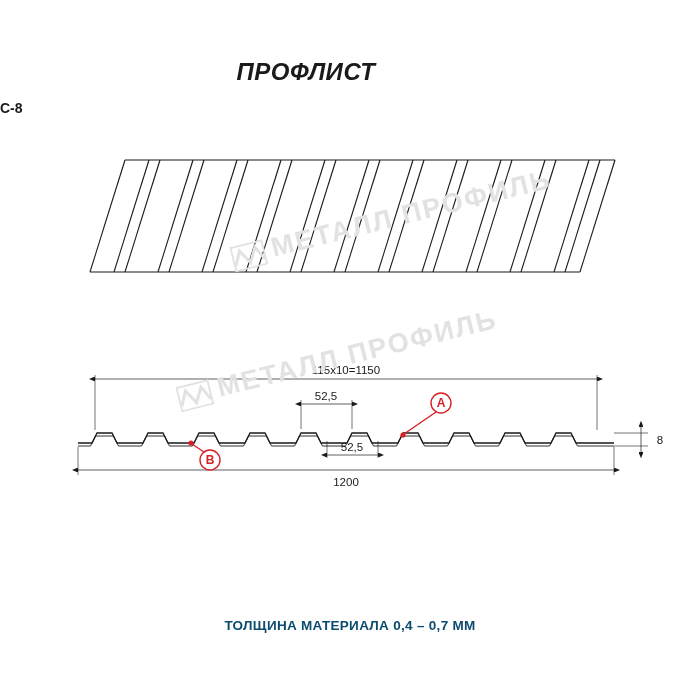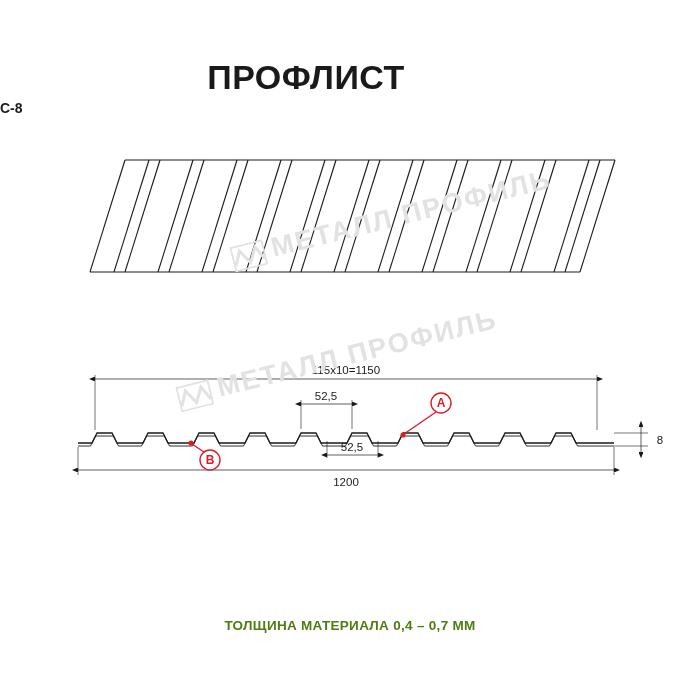--- a/index.html
+++ b/index.html
@@ -20,45 +20,46 @@
     left: 0; top: 0;
     width: 700px;
     height: 700px;
   }
   .title {
     position: absolute;
     top: 58px;
     left: 0;
     width: 612px;
     text-align: center;
-    font-size: 34px;
+    font-size: 24px;
     font-weight: bold;
     letter-spacing: 0.5px;
     color: #1a1a1a;
+    font-style: italic;
   }
   .subtitle {
     position: absolute;
     top: 100px;
     left: 0;
     width: 700px;
     text-align: left;
     font-size: 14px;
     font-weight: bold;
     color: #1a1a1a;
   }
   .footer-note {
     position: absolute;
     top: 618px;
     left: 0;
     width: 700px;
     text-align: center;
     font-size: 13.5px;
     font-weight: bold;
     letter-spacing: 0.3px;
-    color: #4d7c0f;
+    color: #0c4a6e;
   }
   svg.iso, svg.section {
     position: absolute;
     left: 0;
   }
   svg.iso { top: 140px; }
   svg.section { top: 355px; }
 
   .wm {
     position: absolute;

